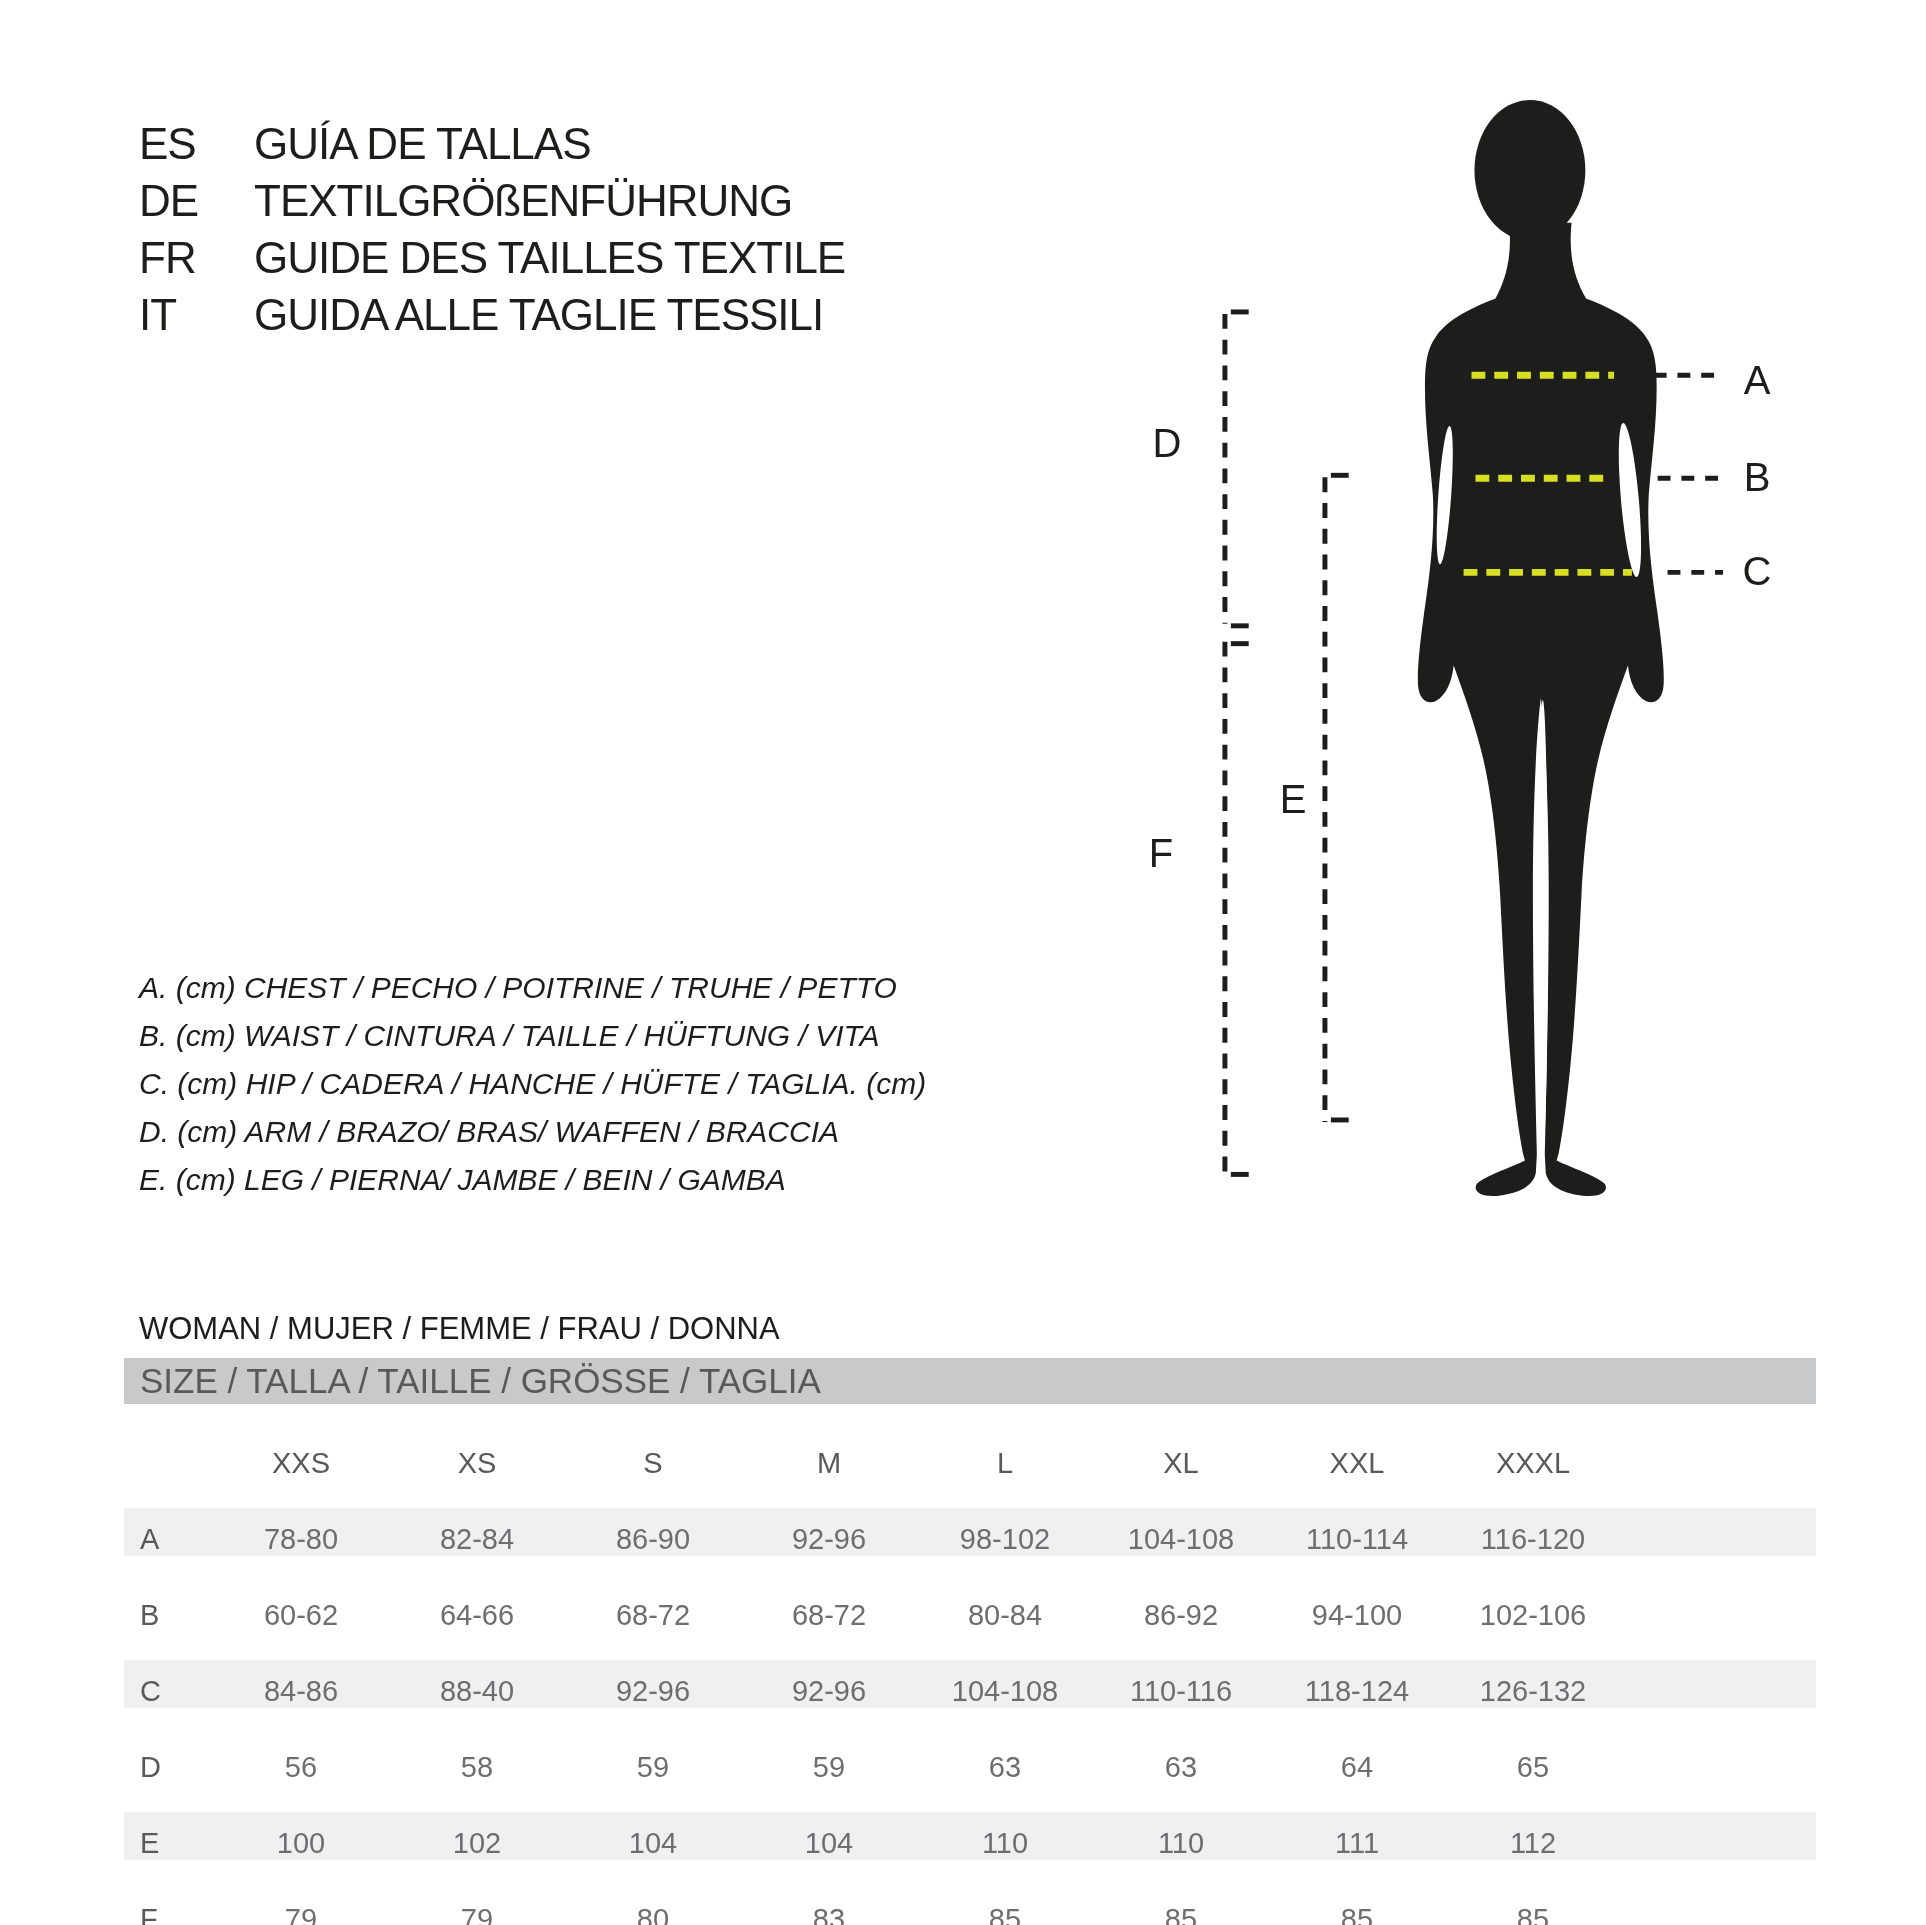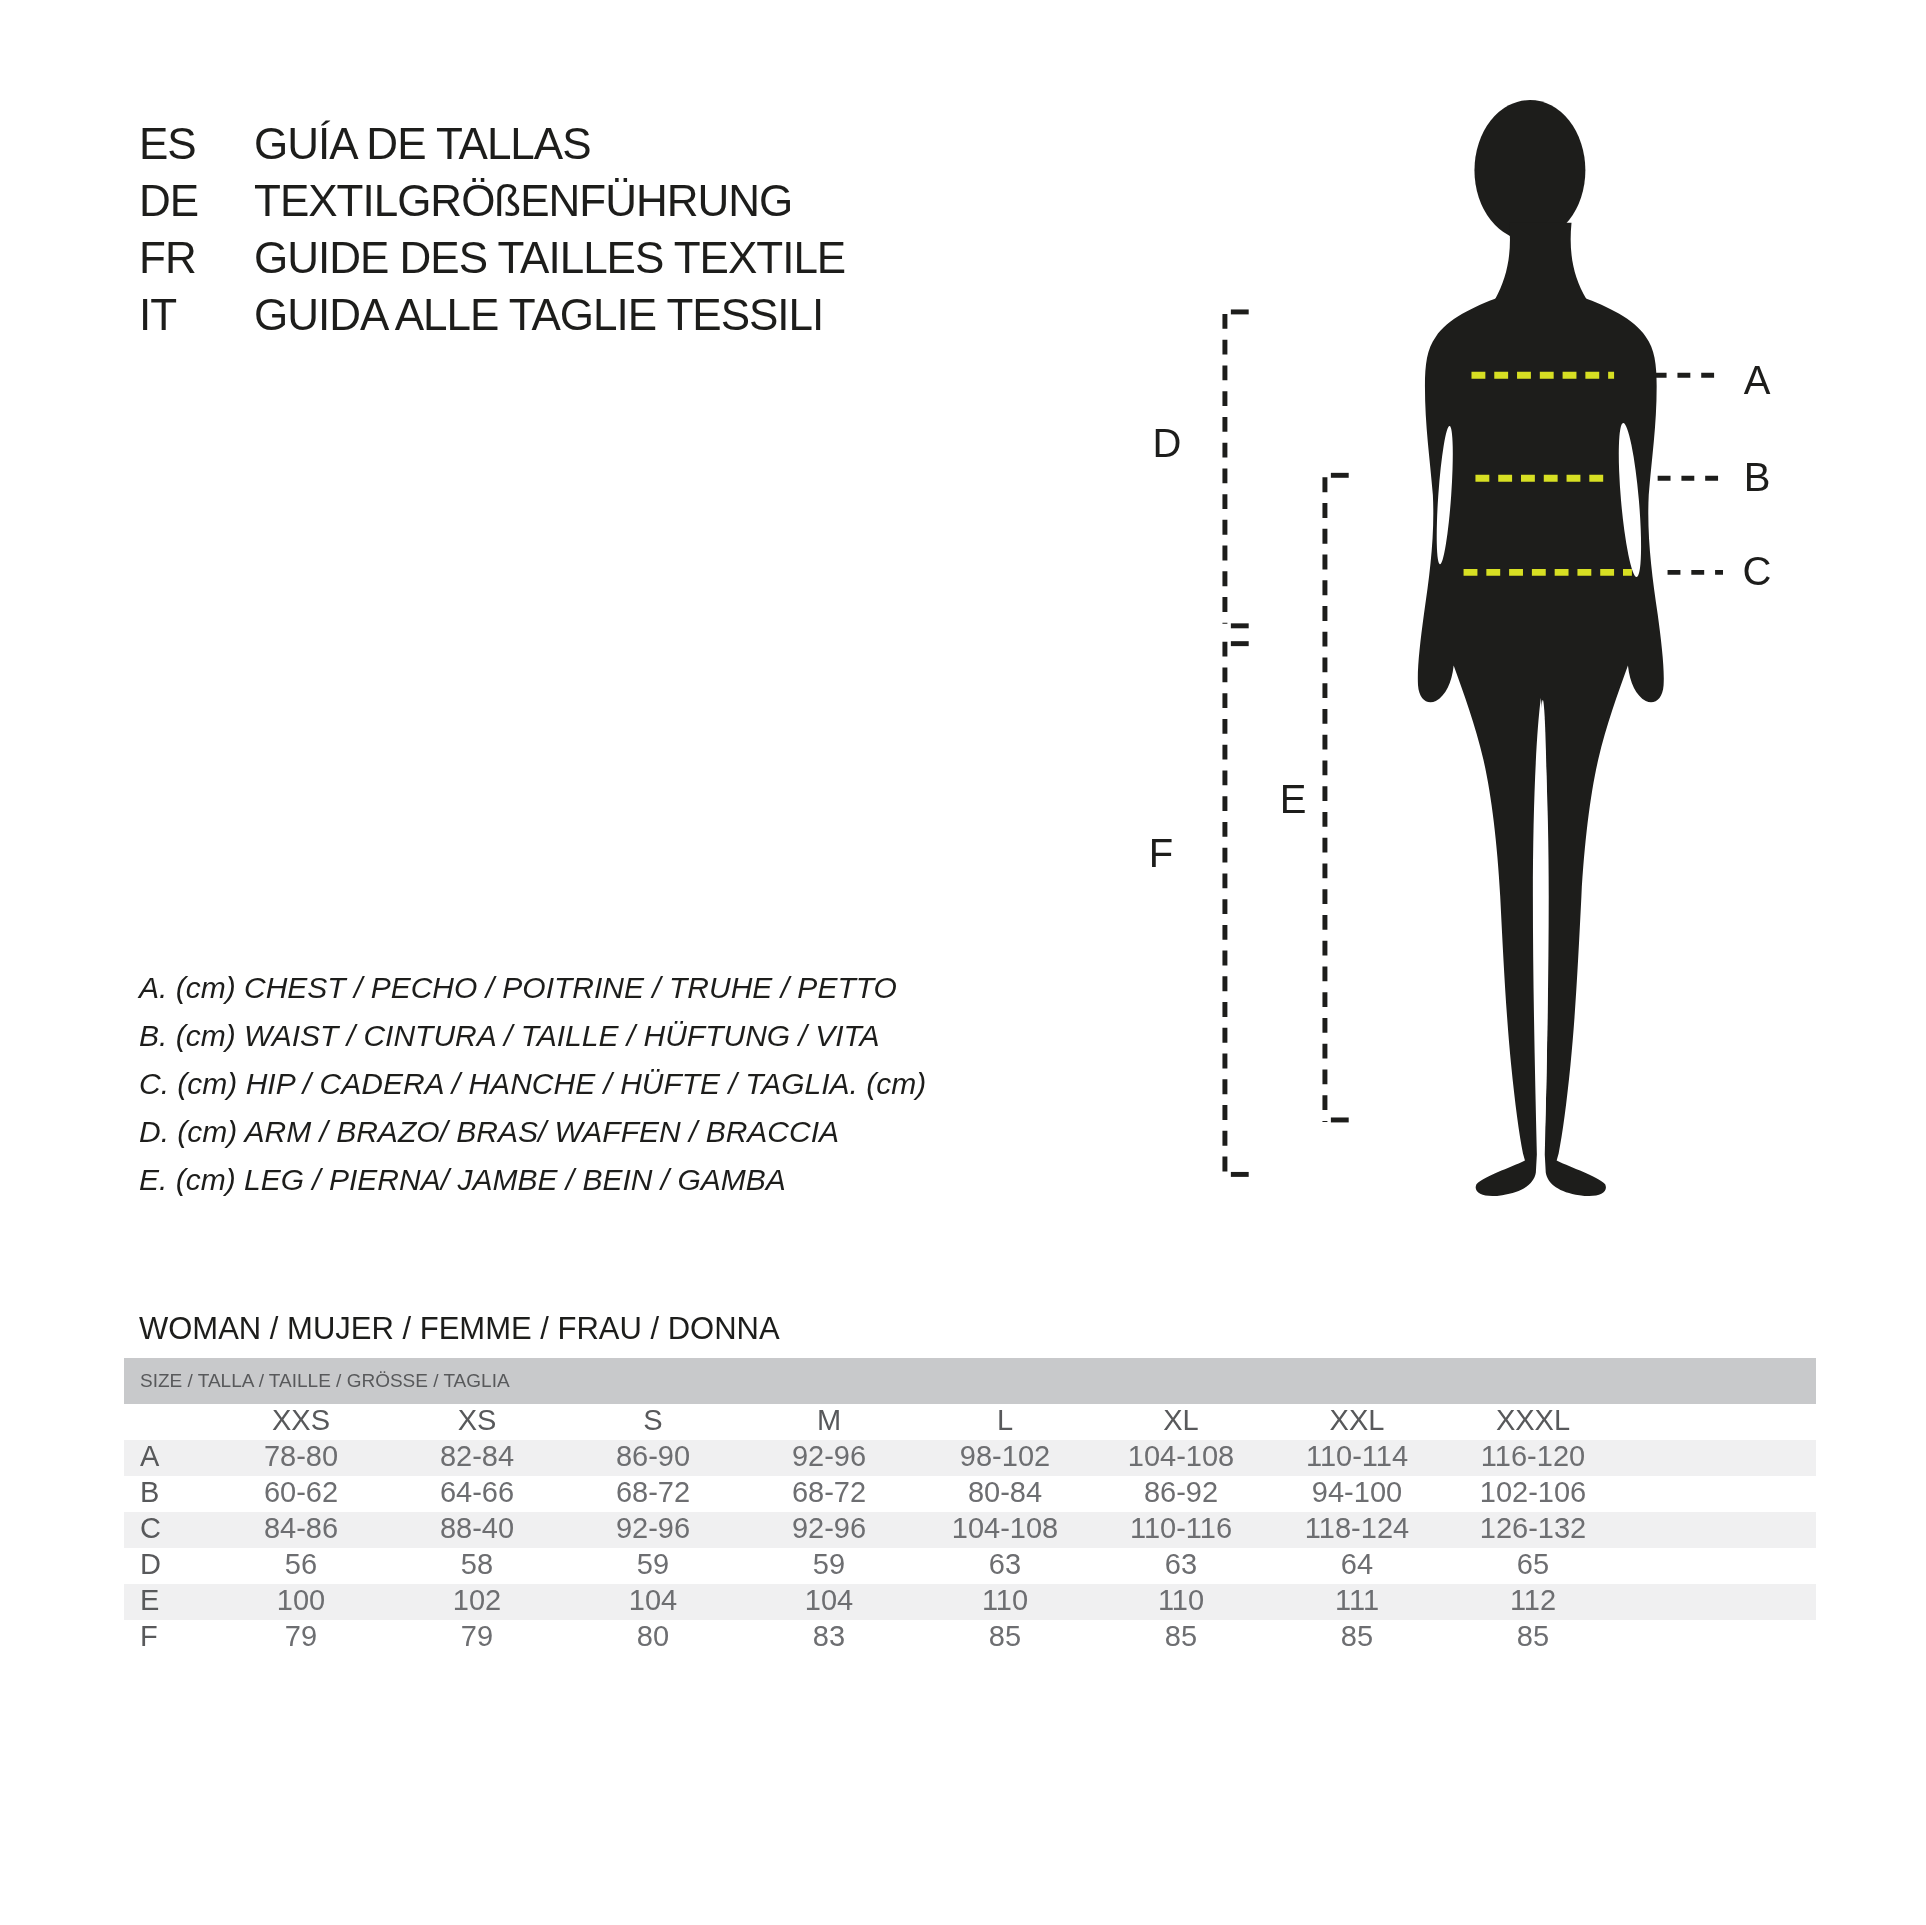--- a/index.html
+++ b/index.html
@@ -22,22 +22,22 @@
   #lblE{left:1271px;top:775px;}
   #lblF{left:1139px;top:829px;}
   
   .legend{position:absolute;left:139px;top:964px;}
   .legend-line{height:48px;line-height:48px;font-size:30px;white-space:nowrap;font-style:italic;}
   
   .section-title{position:absolute;left:139px;top:1305px;font-size:31px;line-height:48px;white-space:nowrap;}
   
   .size-table{position:absolute;left:124px;top:1358px;width:1692px;}
   .tbl-header{height:46px;line-height:46px;background:#c8c9cb;color:#58595b;
-              font-size:19px;padding-left:16px;box-sizing:border-box;}
-  .tbl-row{display:flex;height:36px;align-items:flex-start;font-size:29px;color:#6d6e71;}
+              font-size:35px;padding-left:16px;box-sizing:border-box;}
+  .tbl-row{display:flex;height:48px;align-items:flex-end;font-size:29px;color:#6d6e71;margin-top:28px;}
   .tbl-row.alt{background:#f0f0f1;}
   .tbl-row.sizes{color:#58595b;}
   .cell-label{width:89px;padding-left:16px;box-sizing:border-box;color:#58595b;}
   .cell{width:176px;text-align:center;}
 </style>
 </head>
 <body>
 
 <div class="canvas">
 

